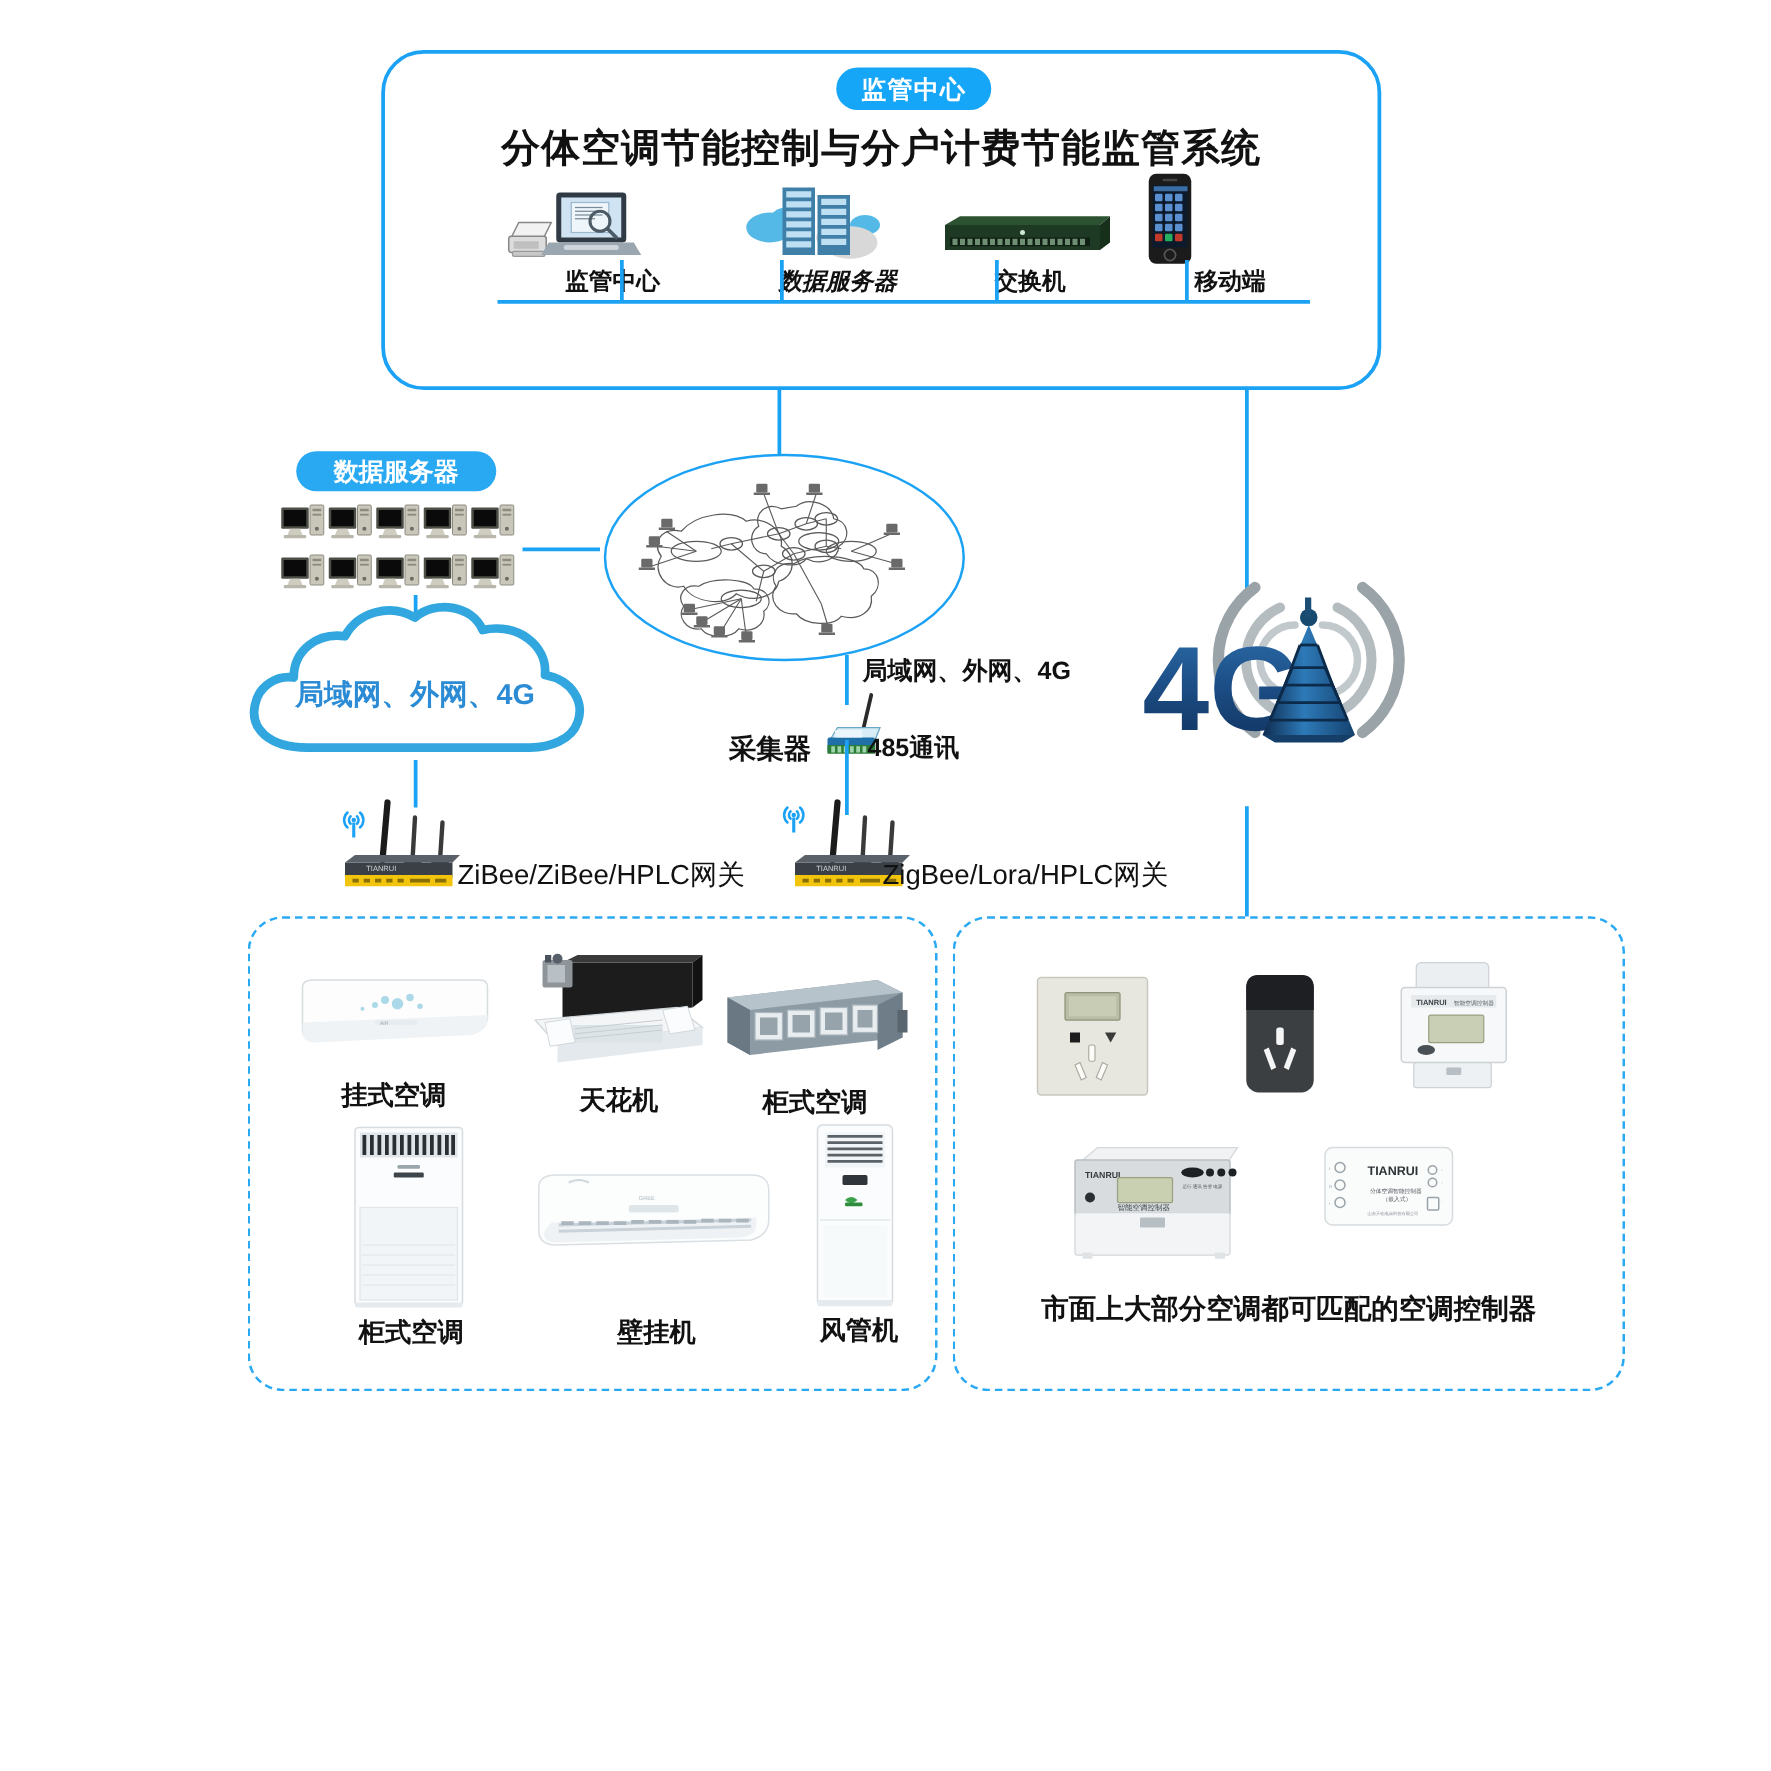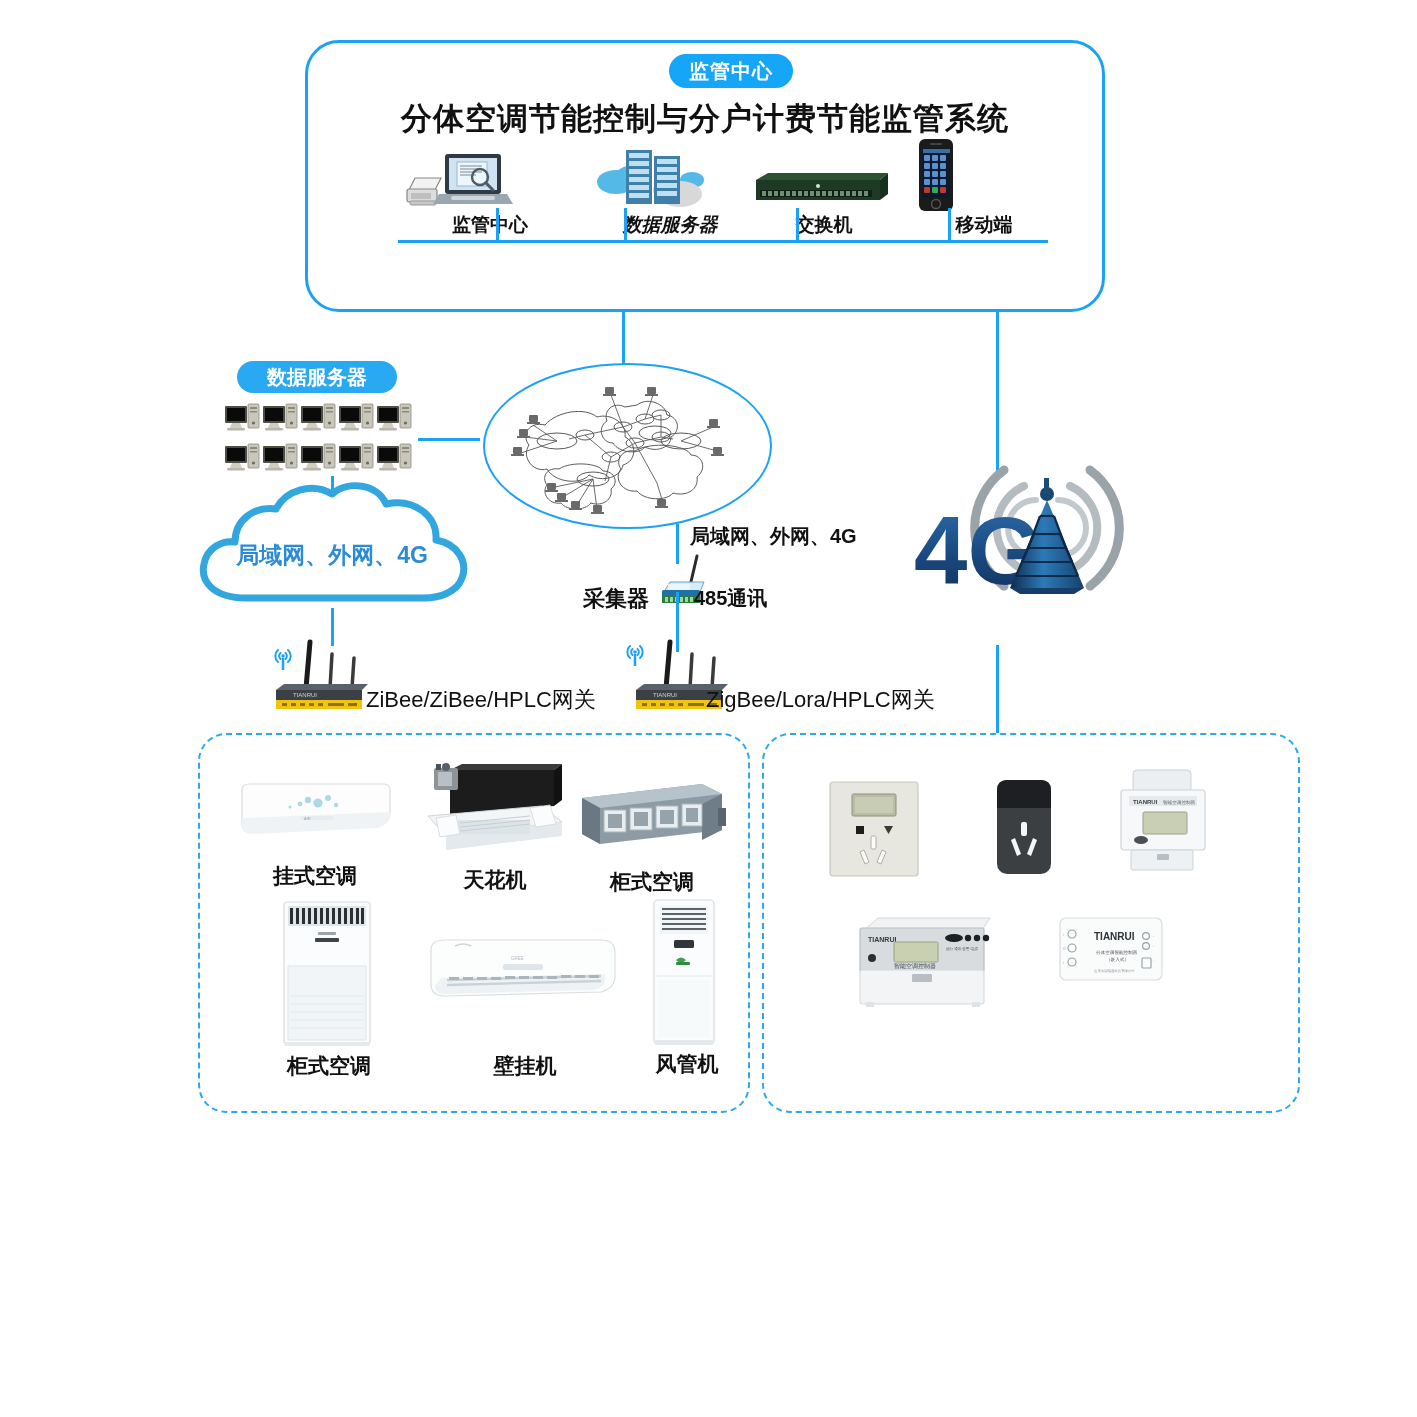--- a/index.html
+++ b/index.html
@@ -909,14 +909,15 @@
         </g>
         <g fill="#9aa3a9" font-size="3" font-family="Liberation Sans, sans-serif">
           <text x="95" y="21">-</text>
             <text x="95" y="31">-</text>
             <text x="95" y="46">:</text>
         </g>
       </svg>
     </span>
   </div>
 
+  <div id="ctrl-caption">市面上大部分空调都可匹配的空调控制器</div>
 
 </div>
 
 </body></html>

